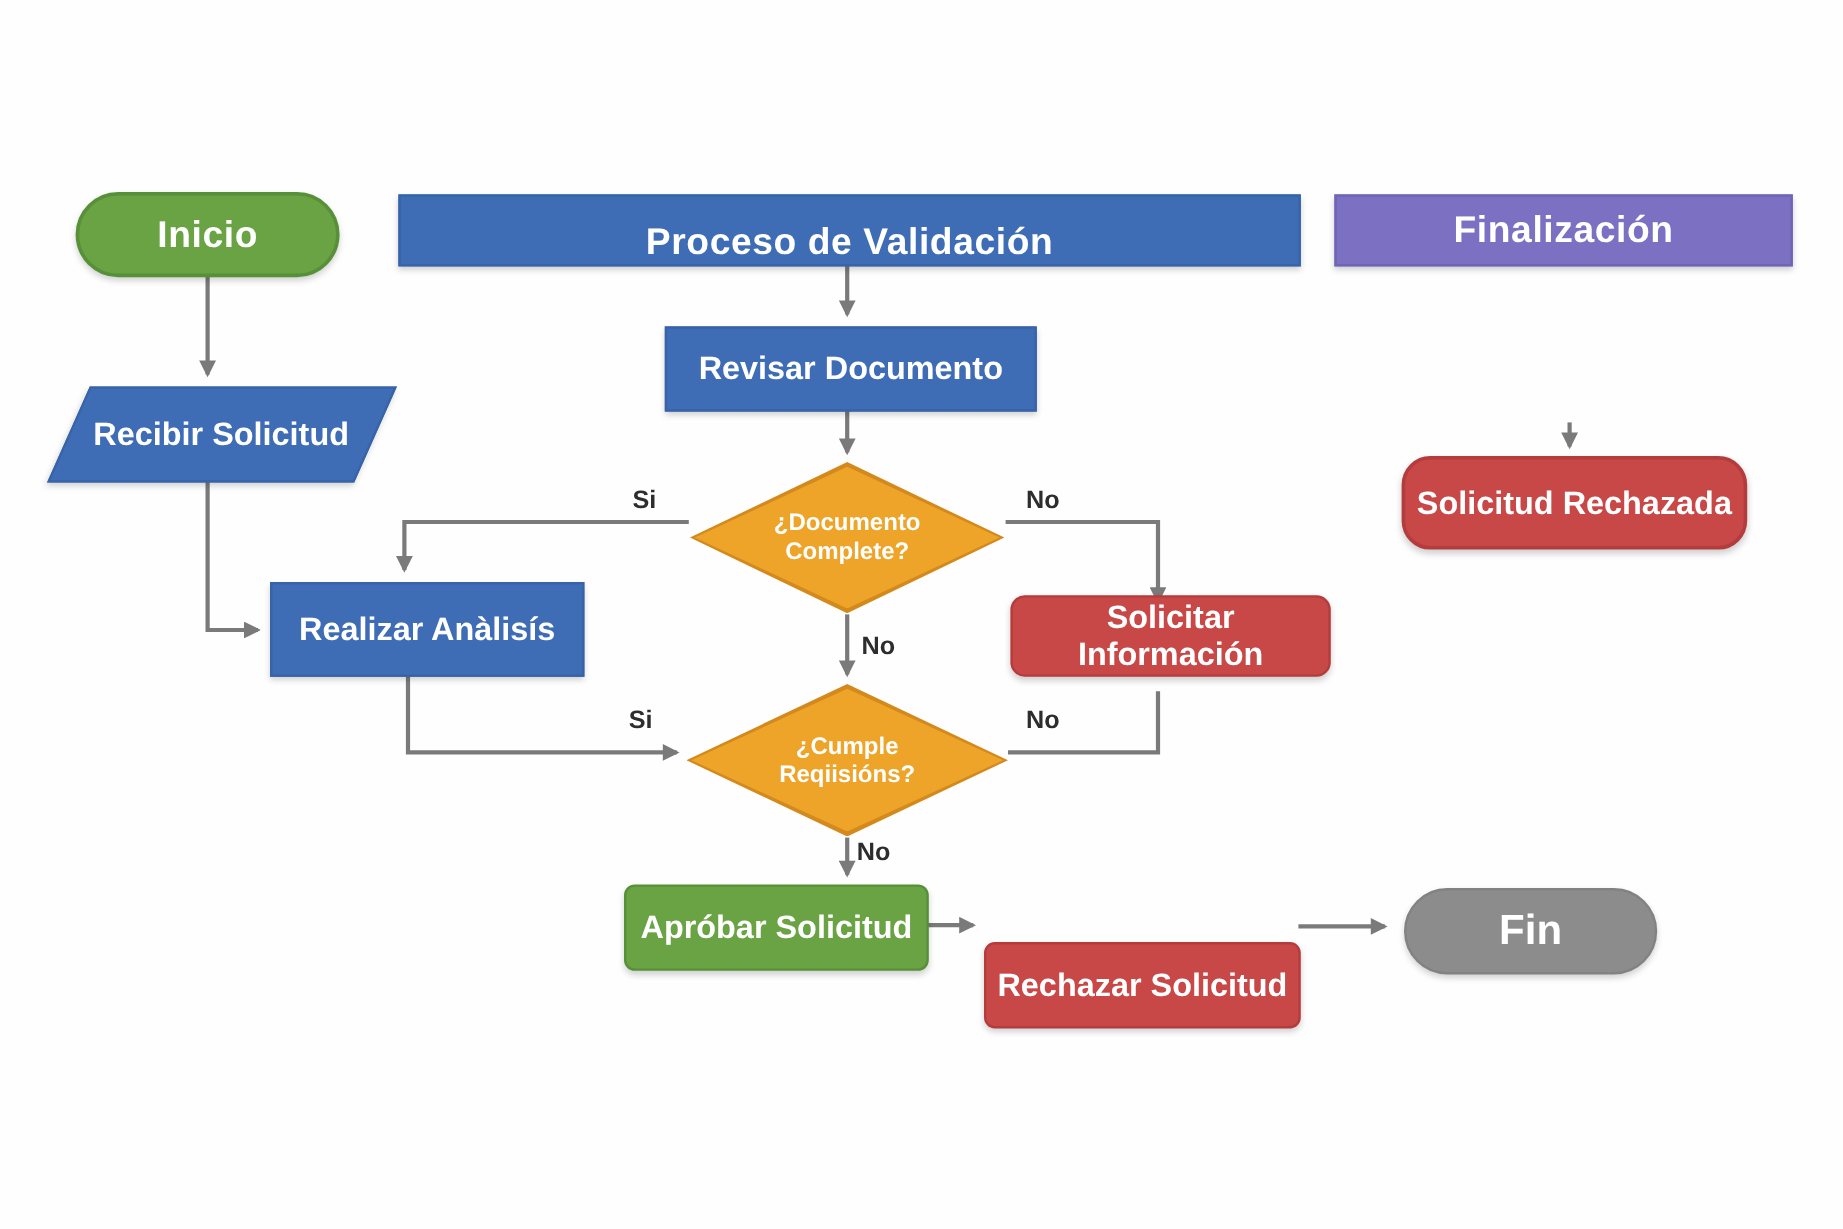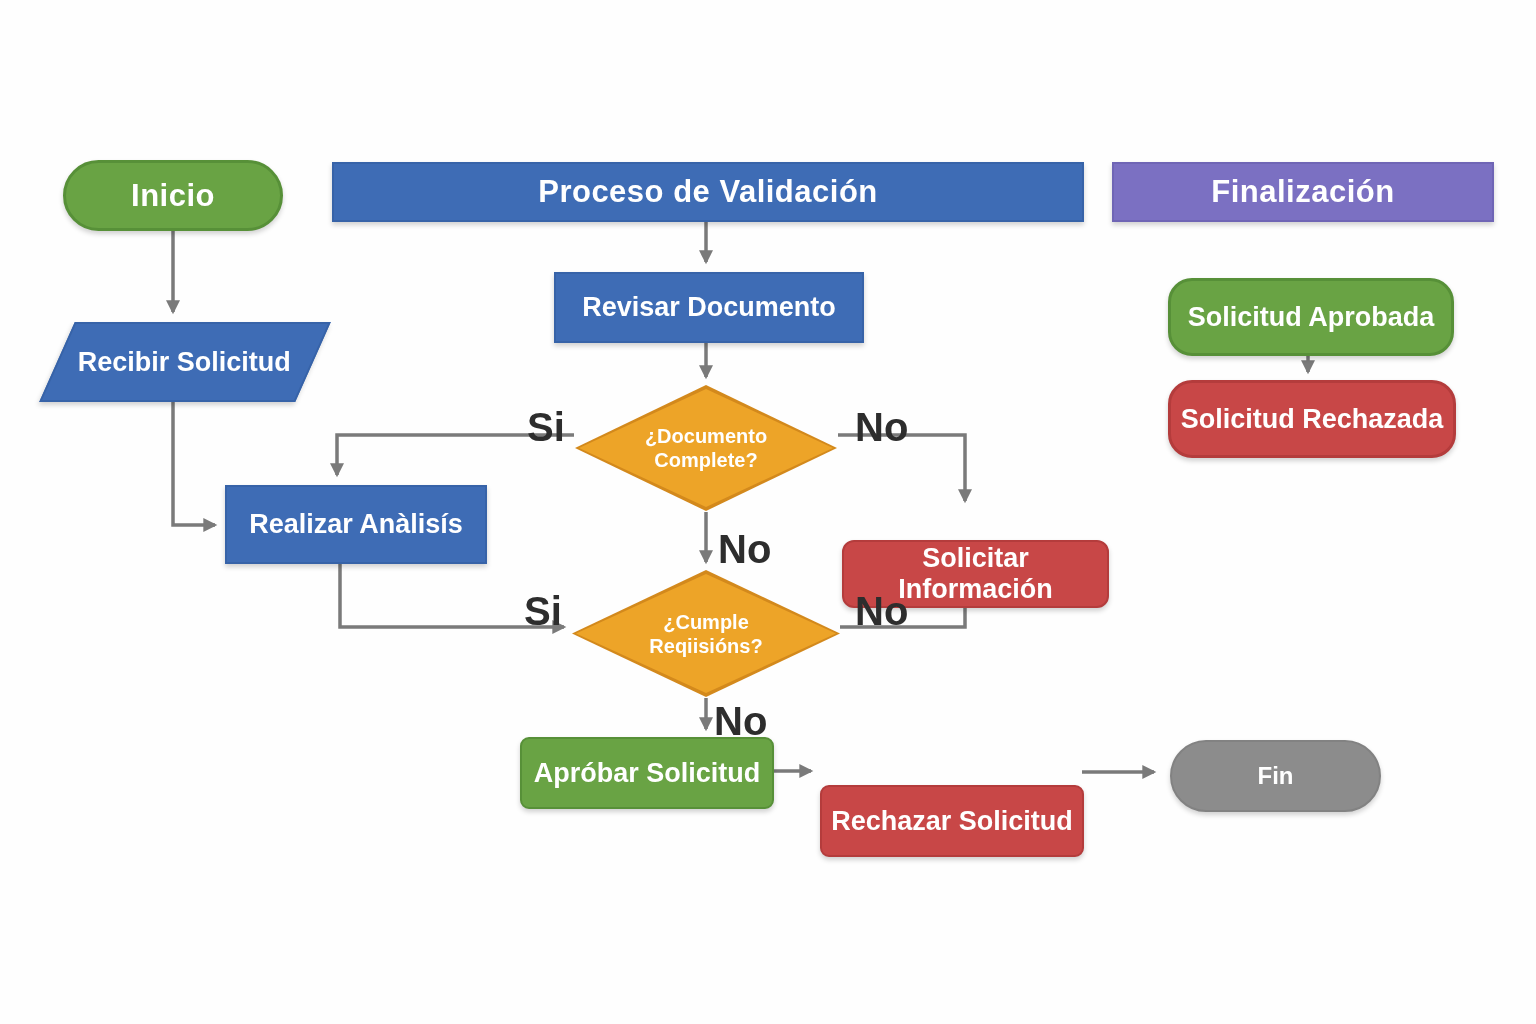--- a/index.html
+++ b/index.html
@@ -9,40 +9,40 @@
     font-family:"Liberation Sans", sans-serif;
     overflow:hidden;
   }
   .edges { position:absolute; left:0; top:0; width:1536px; height:1024px; z-index:1; }
   .node { position:absolute; z-index:2; display:flex; align-items:center; justify-content:center;
           color:#ffffff; font-weight:bold; text-align:center;
           box-shadow:0 3px 5px rgba(0,0,0,0.18); }
   .hdr  { font-size:31px; letter-spacing:0.5px; }
   .lbl  { font-size:27px; }
   .pill-green { background:var(--c-green); border:3px solid var(--c-green_border); border-radius:40px; }
-  .bar-blue   { background:var(--c-blue);  border:2px solid var(--c-blue_border); }
+  .bar-blue   { background:var(--c-blue);  border:2px solid var(--c-blue_border);align-items:flex-end; }
   .bar-purple { background:var(--c-purple); border:2px solid var(--c-purple_border); }
   .box-blue   { background:var(--c-blue);  border:2px solid var(--c-blue_border); }
   .box-green  { background:var(--c-green); border:2px solid var(--c-green_border); border-radius:9px; }
   .box-red    { background:var(--c-red);   border:2px solid var(--c-red_border); border-radius:9px; }
   .box-red-r  { background:var(--c-red);   border:2px solid var(--c-red_border); border-radius:12px; }
   .pill-soft-green { background:var(--c-green); border:3px solid var(--c-green_border); border-radius:24px; }
   .pill-soft-red   { background:var(--c-red);   border:3px solid var(--c-red_border); border-radius:24px; }
-  .pill-gray  { background:var(--c-gray); border:2px solid var(--c-gray_border); border-radius:36px; font-size:24px; }
+  .pill-gray  { background:var(--c-gray); border:2px solid var(--c-gray_border); border-radius:36px; font-size:35px; }
   .skew { transform:skewX(-24deg); }
   .unskew { transform:skewX(24deg); }
   .diamond { position:absolute; z-index:2; }
   .diamond .d-outer, .diamond .d-inner {
     position:absolute; clip-path:polygon(50% 0, 100% 50%, 50% 100%, 0 50%);
   }
   .diamond .d-outer { inset:0; background:var(--c-orange_border); }
   .diamond .d-inner { inset:4px; background:var(--c-orange); }
   .diamond .d-text { position:absolute; inset:0; z-index:3; display:flex; align-items:center; justify-content:center;
     color:#ffffff; font-weight:bold; font-size:20px; line-height:1.2; text-align:center; padding:0 36px; }
-  .elabel { position:absolute; z-index:3; color:var(--c-label); font-weight:bold; font-size:40px; }
+  .elabel { position:absolute; z-index:3; color:var(--c-label); font-weight:bold; font-size:21px; }
 </style>
 </head>
 <body>
 
 <div class="canvas">
 
   <svg class="edges" viewBox="0 0 1536 1024">
     <defs>
       <marker id="ah" viewBox="0 0 12 12" refX="10" refY="6" markerWidth="16" markerHeight="14" markerUnits="userSpaceOnUse" orient="auto">
         <path d="M0,0 L12,6 L0,12 Z" fill="#7a7a7a"></path>
@@ -78,21 +78,21 @@
   <div class="node box-blue lbl skew" style="left:57px; top:322px; width:252px; height:76px;">
     <span class="unskew">Recibir Solicitud</span>
   </div>
 
   <div class="node box-blue lbl" style="left:225px; top:485px; width:258px; height:75px;">
     <span>Realizar Anàlisís</span>
   </div>
   <div class="node box-blue lbl" style="left:554px; top:272px; width:306px; height:67px;">
     <span>Revisar Documento</span>
   </div>
-  <div class="node box-red-r lbl" style="left:842px; top:540px; width:263px; height:64px;">
+  <div class="node box-red-r lbl" style="left:842px; top:496px; width:263px; height:64px;">
     <span>Solicitar Información</span>
   </div>
 
   <div class="diamond" style="left:575px; top:385px; width:262px; height:126px;">
     <div class="d-outer"></div>
     <div class="d-inner"></div>
     <div class="d-text">¿Documento Complete?</div>
   </div>
   <div class="diamond" style="left:572px; top:570px; width:268px; height:127px;">
     <div class="d-outer"></div>
@@ -103,23 +103,20 @@
   <div class="node box-green lbl" style="left:520px; top:737px; width:250px; height:68px;">
     <span>Apróbar Solicitud</span>
   </div>
   <div class="node box-red lbl" style="left:820px; top:737px; width:260px; height:68px;margin-top:48px;">
     <span>Rechazar Solicitud</span>
   </div>
   <div class="node pill-gray" style="left:1170px; top:740px; width:207px; height:68px;">
     <span>Fin</span>
   </div>
 
-  <div class="node pill-soft-green lbl" style="left:1168px; top:278px; width:280px; height:72px;">
-    <span>Solicitud Aprobada</span>
-  </div>
   <div class="node pill-soft-red lbl" style="left:1168px; top:380px; width:282px; height:72px;">
     <span>Solicitud Rechazada</span>
   </div>
 
   <span class="elabel" style="left:527px; top:405px;">Si</span>
   <span class="elabel" style="left:855px; top:405px;">No</span>
   <span class="elabel" style="left:718px; top:527px;">No</span>
   <span class="elabel" style="left:524px; top:589px;">Si</span>
   <span class="elabel" style="left:855px; top:589px;">No</span>
   <span class="elabel" style="left:714px; top:699px;">No</span>

